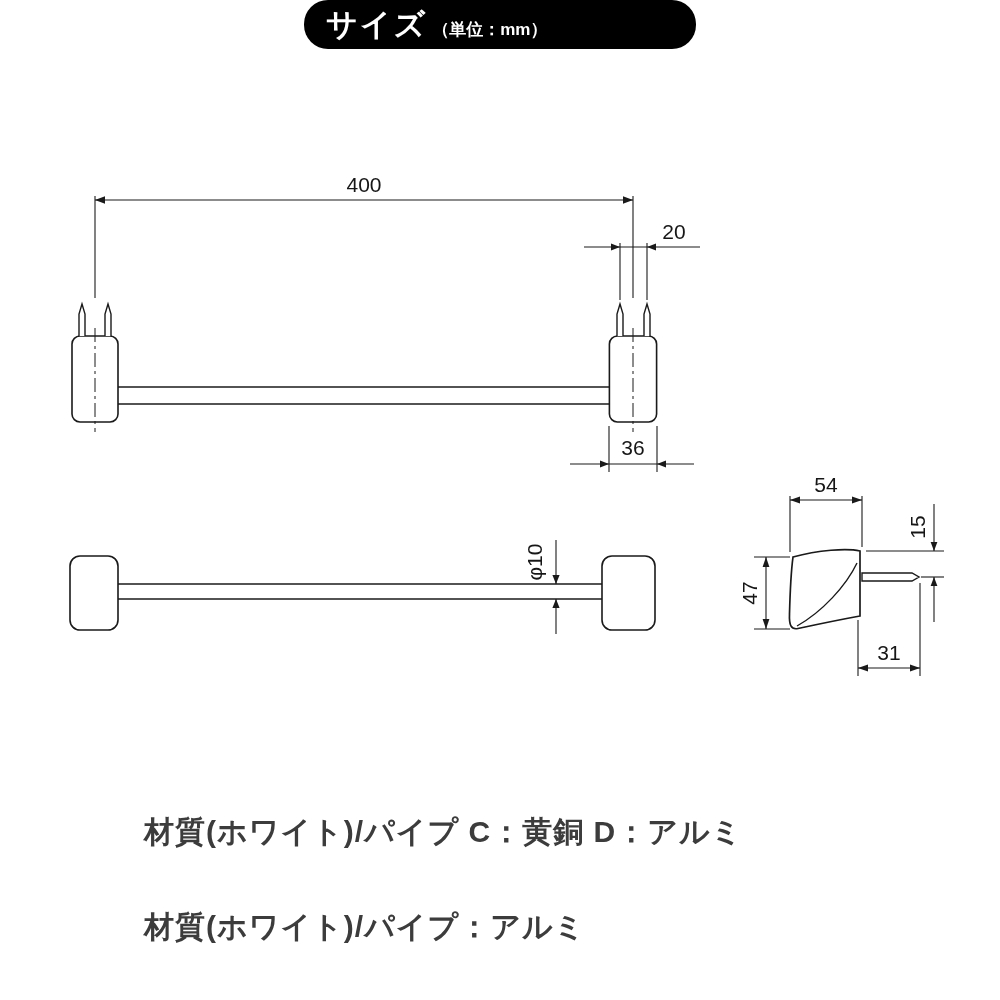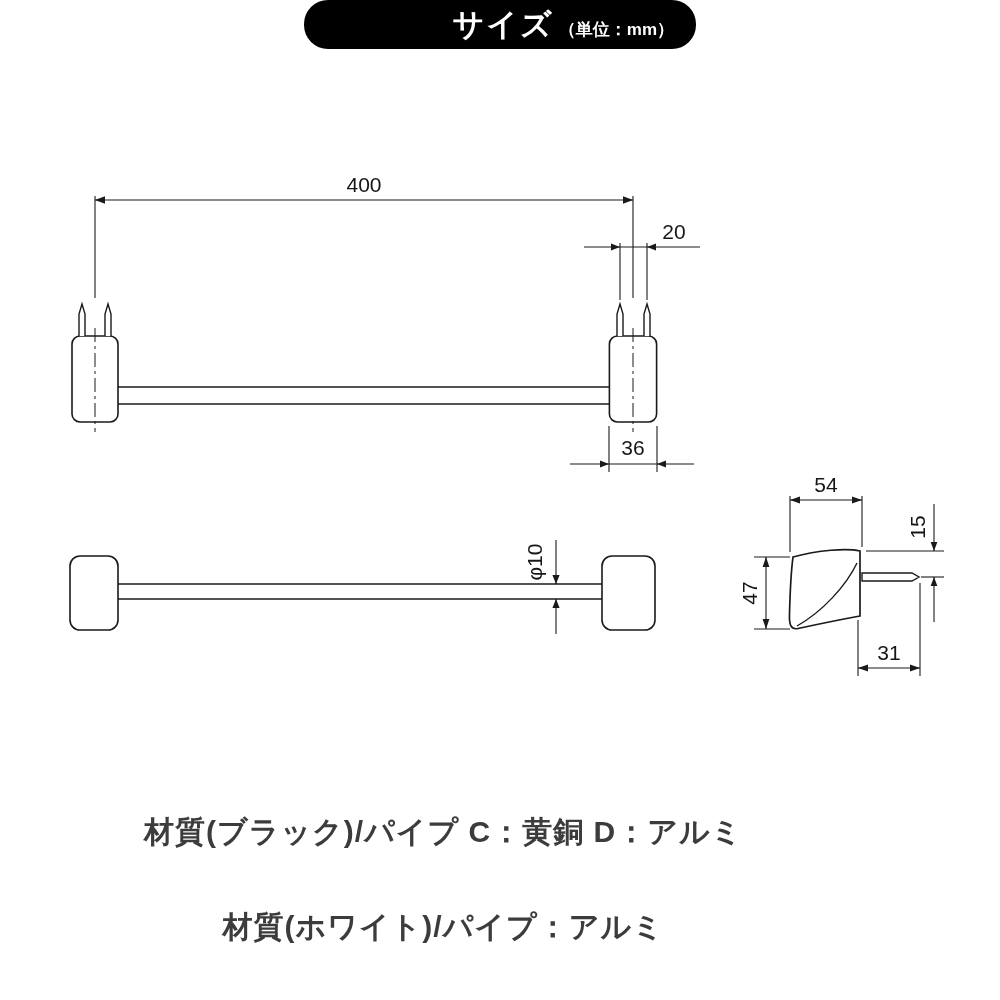--- a/index.html
+++ b/index.html
@@ -2,30 +2,30 @@
 <html><head>
 <meta charset="utf-8">
 <style>
   * { margin:0; padding:0; box-sizing:border-box; }
   html,body { width:1000px; height:1000px; background:#fff;
     font-family:"Liberation Sans","DejaVu Sans",sans-serif; }
   .page { position:relative; width:1000px; height:1000px; background:#fff; overflow:hidden; }
 
   .title-bar { position:absolute; top:0; left:50%; transform:translateX(-50%);
     min-width:392px; height:49px; background:#000; color:#fff;
-    display:flex; align-items:baseline; justify-content:flex-end; gap:5px; padding:0 22px;border-radius:24px; }
+    display:flex; align-items:baseline; justify-content:flex-start; gap:5px; padding:0 22px;border-radius:24px; }
   .title-main { font-size:31px; font-weight:700; line-height:49px; letter-spacing:2px; }
   .title-unit { font-size:17px; font-weight:700; }
 
   .drawing { position:absolute; left:0; top:0; width:1000px; height:1000px; }
   .drawing text { font-size:21px; fill:#161616; }
 
   .notes { position:absolute; left:144px; top:812px; color:#3c3c3c;
     font-weight:700; font-size:30px; letter-spacing:1px; }
-  .notes .line2 { margin-top:54px;text-align:center; }
+  .notes .line2 { margin-top:54px; }
 </style>
 </head>
 <body>
 
 <div class="page">
 
   <header class="title-bar">
     <span class="title-main">サイズ</span>
     <span class="title-unit">（単位：mm）</span>
   </header>
@@ -130,17 +130,17 @@
       <text x="633" y="455" text-anchor="middle">36</text>
       <text x="542" y="562" text-anchor="middle" transform="rotate(-90 542 562)">φ10</text>
       <text x="826" y="492" text-anchor="middle">54</text>
       <text x="925" y="527" text-anchor="middle" transform="rotate(-90 925 527)">15</text>
       <text x="757" y="593" text-anchor="middle" transform="rotate(-90 757 593)">47</text>
       <text x="889" y="660" text-anchor="middle">31</text>
     </g>
   </svg>
 
   <div class="notes">
-    <p class="line1">材質(ブラック)/パイプ C：黄銅 D：アルミ</p>
+    <p class="line1">材質(ホワイト)/パイプ C：黄銅 D：アルミ</p>
     <p class="line2">材質(ホワイト)/パイプ：アルミ</p>
   </div>
 
 </div>
 
 </body></html>

